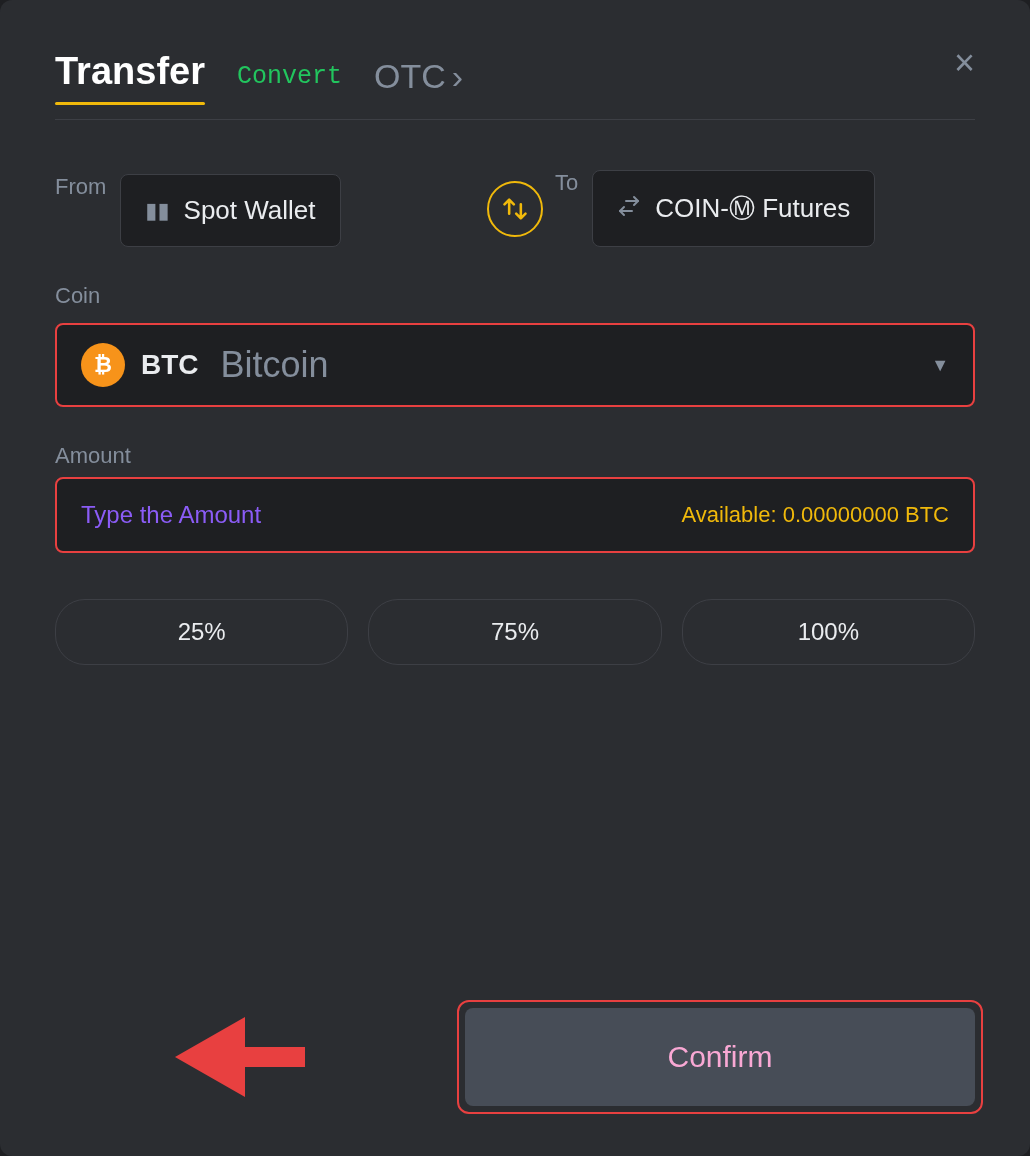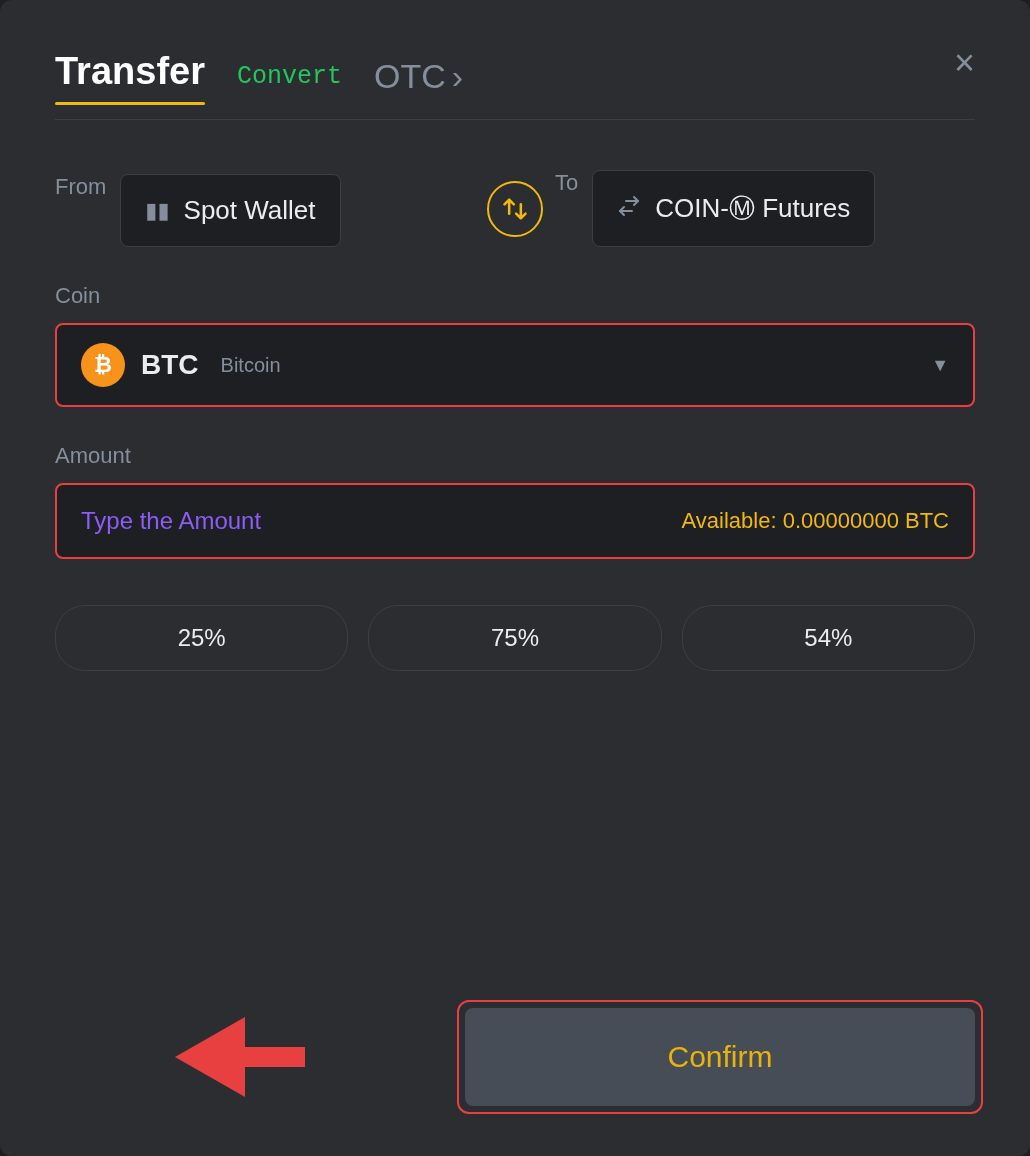--- a/index.html
+++ b/index.html
@@ -198,36 +198,36 @@
       flex-shrink: 0;
     }
 
     .coin-name {
       font-size: 28px;
       font-weight: 700;
       color: #eaecef;
     }
 
     .coin-full-name {
-      font-size: 20px;
+      font-size: 36px;
       font-weight: 400;
       color: #848e9c;
       margin-left: 6px;
     }
 
     .dropdown-arrow {
       margin-left: auto;
       color: #848e9c;
       font-size: 18px;
     }
 
     .amount-section {
       display: flex;
       flex-direction: column;
-      gap: 14px;
+      gap: 8px;
       justify-content: space-between;
     }
 
     .amount-input-container {
       background: #1e1f22;
       border: 2.5px solid #e84040;
       border-radius: 8px;
       padding: 22px 24px;
       display: flex;
       align-items: center;
@@ -299,21 +299,21 @@
       border-radius: 12px;
       pointer-events: none;
     }
 
     .confirm-btn {
       width: 100%;
       padding: 32px 0;
       background: #474d57;
       border: none;
       border-radius: 8px;
-      color: #eab308;
+      color: #f9a8d4;
       font-size: 30px;
       font-weight: 500;
       cursor: pointer;
       text-align: center;
     }
 
     .futures-icon {
       color: #848e9c;
       font-size: 22px;
     }
@@ -390,21 +390,21 @@
         <div class="amount-available">
           <span>Available:</span>
           <span> </span><span style="color:#f0b90b;">0.00000000 BTC</span>
         </div>
       </div>
     </div>
 
     <div class="percent-buttons">
       <button class="percent-btn">25%</button>
       <button class="percent-btn">75%</button>
-      <button class="percent-btn">54%</button>
+      <button class="percent-btn">100%</button>
     </div>
 
   </div>
 
   <div class="bottom-section">
 
     <div class="arrow-container">
       <svg width="130" height="100" viewBox="0 0 130 100">
         <polygon points="0,50 70,10 70,40 130,40 130,60 70,60 70,90" fill="#e84040"></polygon>
       </svg>

